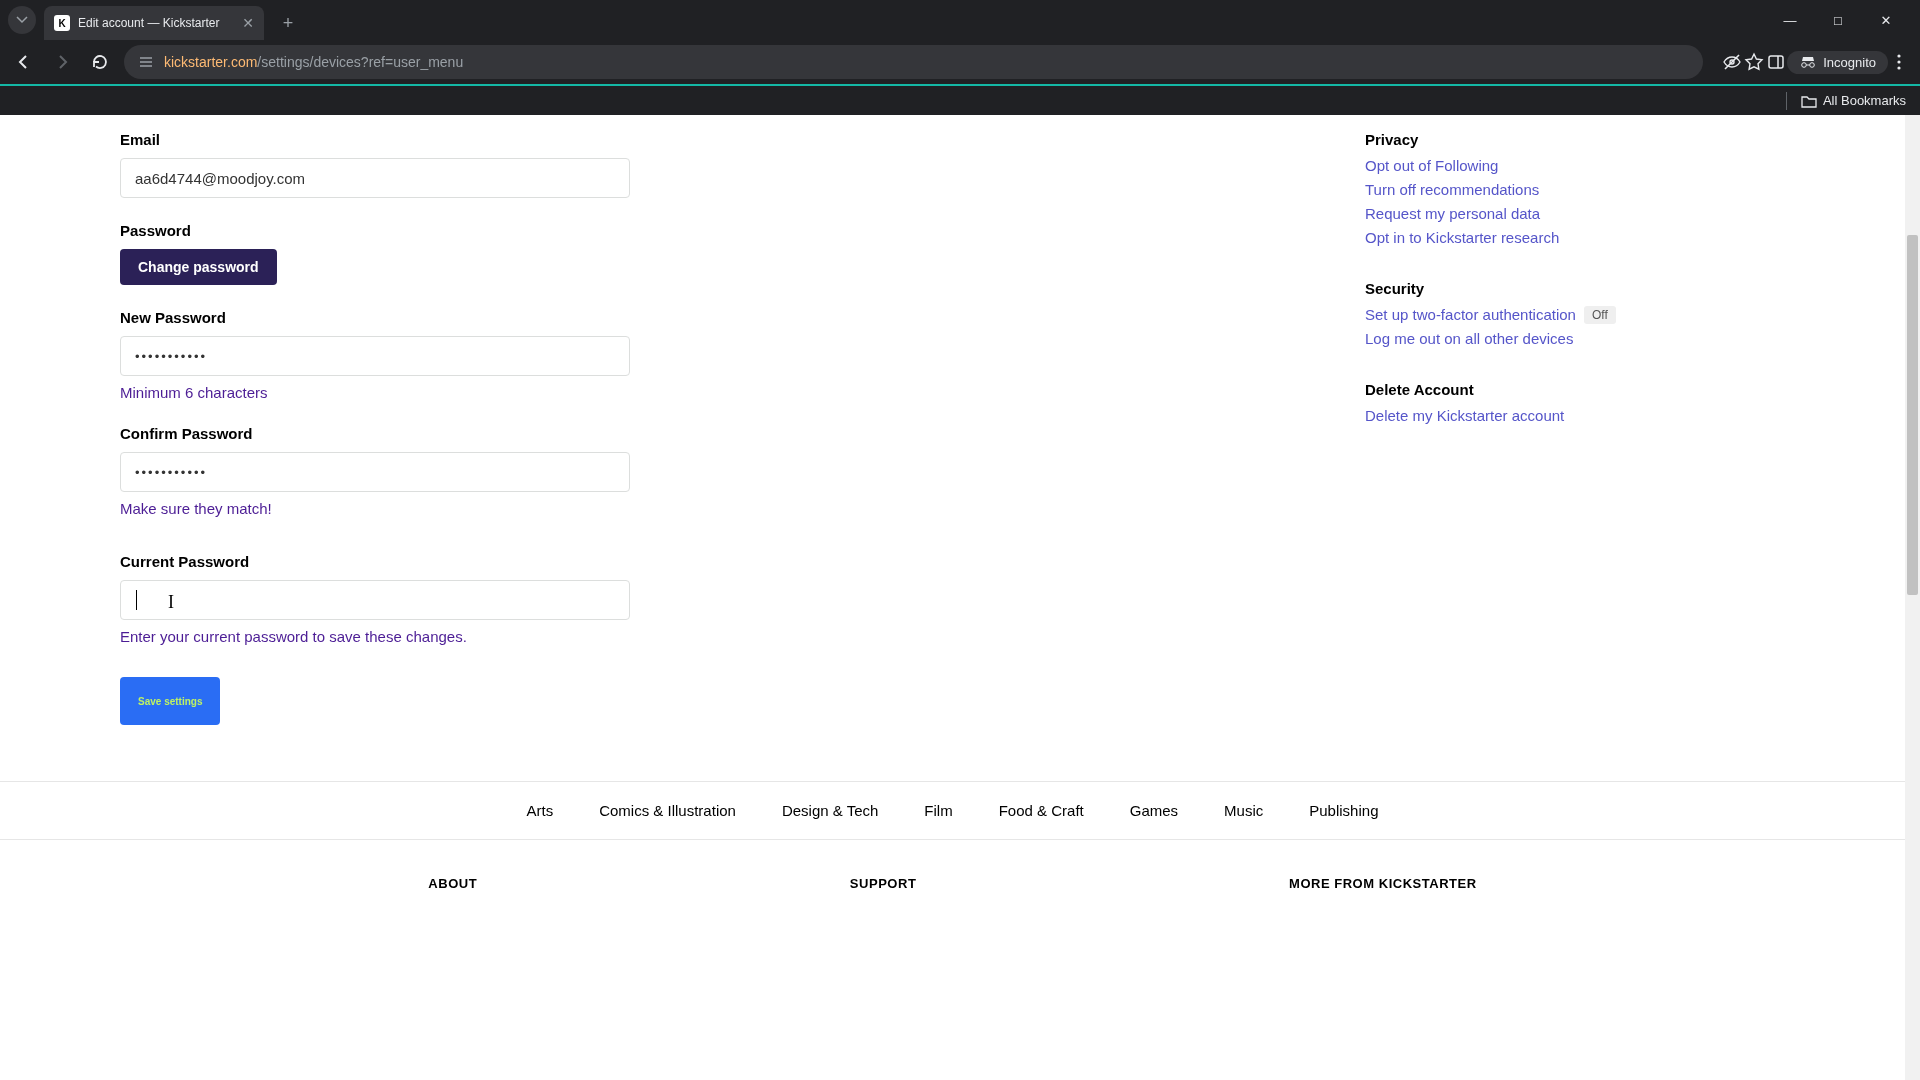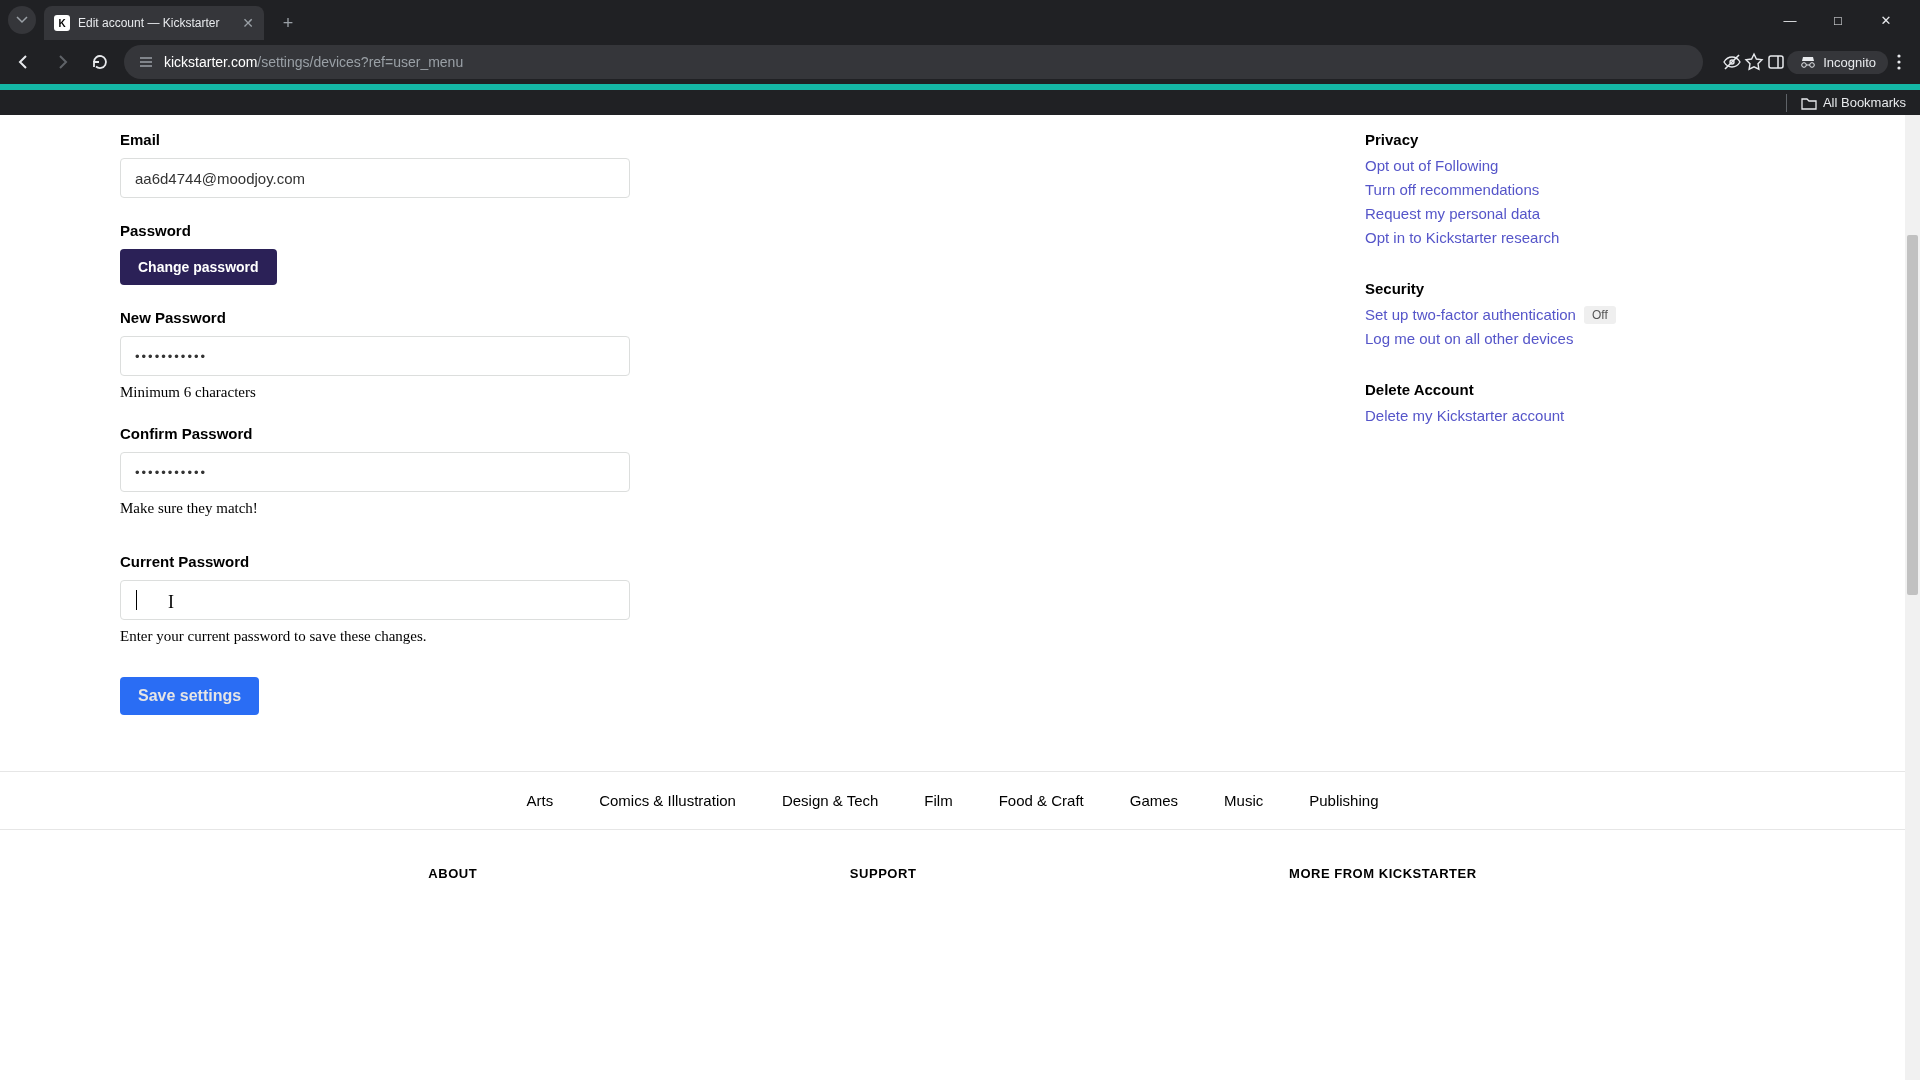--- a/index.html
+++ b/index.html
@@ -16,50 +16,50 @@
 .new-tab { color:#9aa0a6; font-size:18px; margin-left:10px; width:28px; height:28px; display:flex; align-items:center; justify-content:center; margin-top:6px;}
 .window-controls { margin-left:auto; display:flex; gap:24px; padding-right:14px; color:#e8eaed; font-size:13px;}
 .window-controls span { width:24px; text-align:center; }
 
 .addr-bar { display:flex; align-items:center; height:44px; padding:0 10px; gap:10px; }
 .nav-btn { width:28px; height:28px; display:flex; align-items:center; justify-content:center; color:#9aa0a6; font-size:18px;}
 .nav-btn.enabled { color:#e8eaed; }
 .url-box { flex:1; background:#35363a; border-radius:20px; height:34px; display:flex; align-items:center; padding:0 14px; gap:10px; }
 .site-chip { color:#9aa0a6; font-size:14px;}
 .url-text { color:#9aa0a6; font-size:14px; }
-.url-text .host { color:#ffffff; }
+.url-text .host { color:#fdba74; }
 .addr-icons { display:flex; align-items:center; color:#e8eaed; margin-left:8px;}
 .addr-icons .icon { width:22px; height:22px; display:flex; align-items:center; justify-content:center; font-size:16px;}
 .incognito-pill { display:flex; align-items:center; gap:6px; background:#35363a; border-radius:16px; padding:4px 12px; color:#e8eaed; font-size:13px;}
 
-.bookmark-bar { height:31px; display:flex; align-items:center; justify-content:flex-end; padding-right:14px; color:#e8eaed; font-size:13px; border-top:6px solid #14b8a6;}
+.bookmark-bar { height:31px; display:flex; align-items:center; justify-content:flex-end; padding-right:14px; color:#e8eaed; font-size:13px; border-top:2px solid #14b8a6;}
 .bookmark-sep { width:1px; height:18px; background:#5f6368; margin-right:14px;}
 .all-bookmarks { display:flex; align-items:center; gap:6px;}
 
 
 .viewport { position:relative; height:calc(1080px - 115px); background:#fff; overflow:hidden; }
 .page { position:absolute; left:0; right:15px; top:0; padding: 16px 0 0 0; }
 
 
 .vscroll { position:absolute; right:0; top:0; width:15px; height:100%; background:#f1f1f1; }
 .vscroll .thumb { position:absolute; left:2px; right:2px; top:120px; height:360px; background:#c1c1c1; border-radius:2px;}
 
 .content-row { display:flex; padding: 0 120px; gap: 120px; }
 .main-col { width: 680px; }
 .side-col { margin-left:auto; width: 420px; }
 
 .field-group { margin-bottom: 24px; }
 .field-label { font-weight:700; font-size:15px; color:#000; margin-bottom:10px; display:block; }
 .text-input { width:100%; max-width:510px; height:40px; border:1px solid #dcdedd; border-radius:4px; padding:0 14px; font-size:15px; color:#333; background:#fff; }
 .text-input.focused { border:1px solid #dcdedd; }
-.helper { font-size:15px; color:#000000; margin-top:8px;font-family:Liberation Serif, serif; }
+.helper { font-size:15px; color:#4c1d95; margin-top:8px; }
 
 .btn { display:inline-flex; align-items:center; justify-content:center; padding:0 18px; height:36px; font-size:14px; font-weight:700; border-radius:4px; border:none; cursor:pointer; }
 .btn-dark { background:#2b2157; color:#fff; }
-.btn-primary { background:#2a6df4; color:#e5e5e5; height:38px; font-size:16px; }
+.btn-primary { background:#2a6df4; color:#bef264; height:48px; font-size:10px; }
 
 .side-section { margin-bottom: 30px; }
 .side-heading { font-weight:700; font-size:15px; color:#000; margin-bottom:6px; }
 .side-link { display:block; color:#5555c9; font-size:15px; line-height:1.6; text-decoration:none; }
 .side-link-row { display:flex; align-items:center; gap:8px;}
 .badge { background:#efefef; color:#555; font-size:12px; padding:2px 8px; border-radius:3px; }
 
 
 .footer-nav { border-top:1px solid #e6e6e6; border-bottom:1px solid #e6e6e6; margin-top: 56px; }
 .footer-nav-inner { display:flex; justify-content:center; gap:46px; padding:20px 14px; }

